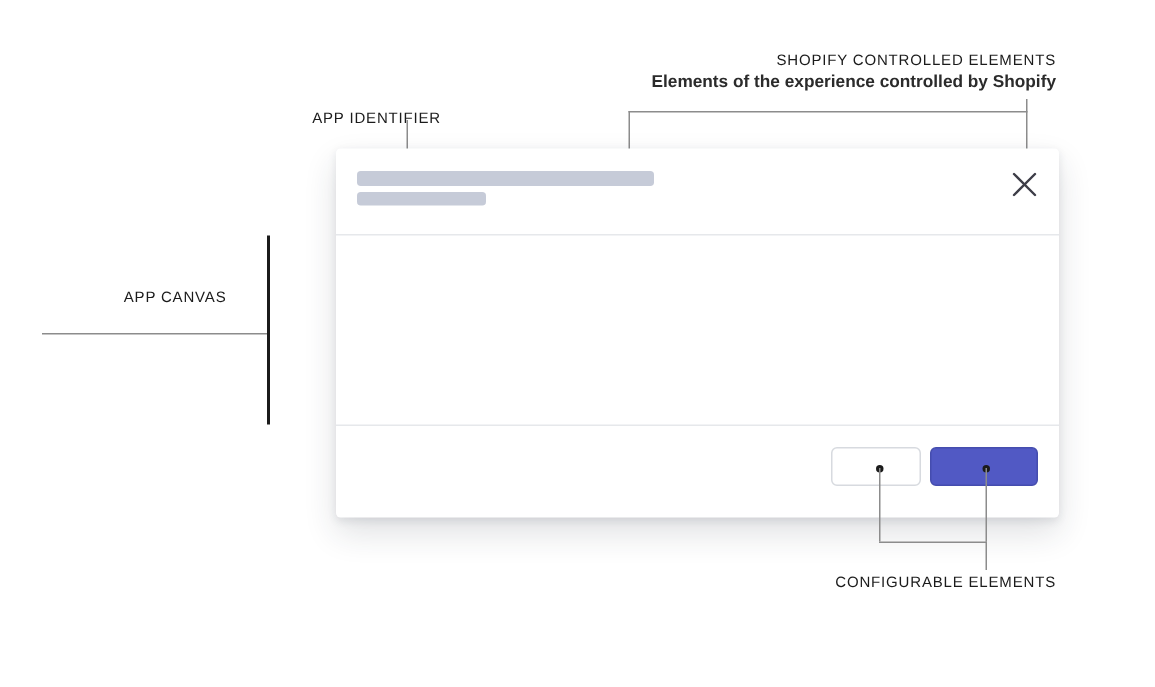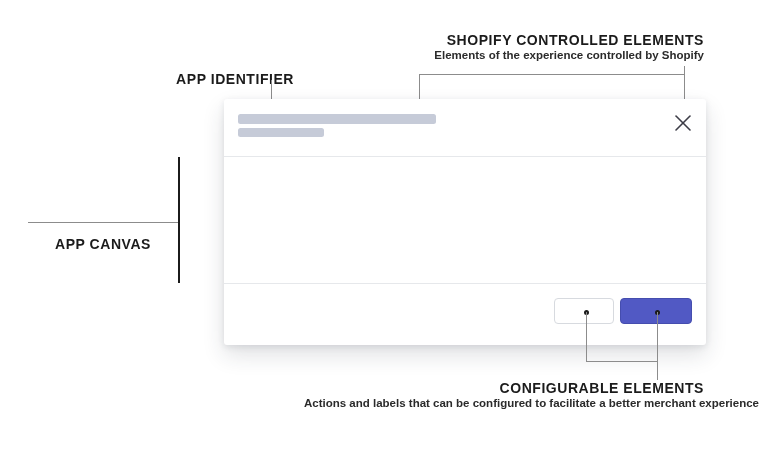--- a/index.html
+++ b/index.html
@@ -15,22 +15,22 @@
     position: relative;
     width: 770px;
     height: 458px;
     background: #ffffff;
     overflow: hidden;
   }
 
   
   .ann { position: absolute; }
   .ann-title {
-    font-size: 14px;
-    font-weight: bold;
+    font-size: 10px;
+    font-weight: normal;
     letter-spacing: 0.55px;
     color: #1b1b1b;
     text-transform: uppercase;
     line-height: 13px;
     white-space: nowrap;
   }
   .ann-desc {
     font-size: 11.5px;
     font-weight: bold;
     color: #2b2b2b;
@@ -133,21 +133,21 @@
   <div class="ann align-right" style="left:404px; top:34px; width:300px;">
     <div class="ann-title">SHOPIFY CONTROLLED ELEMENTS</div>
     <div class="ann-desc">Elements of the experience controlled by Shopify</div>
   </div>
   <div class="line-v" style="left:684px; top:66px; height:40px;"></div>
   <div class="line-h" style="left:419px; top:74px; width:266px;"></div>
   <div class="line-v" style="left:419px; top:74px; height:47px;"></div>
   <div class="dot" style="left:417px; top:119px;"></div>
   <div class="dot" style="left:682px; top:104px;"></div>
 
-  <div class="ann align-right" style="left:0px; top:192px; width:151px;margin-top:46px;">
+  <div class="ann align-right" style="left:0px; top:192px; width:151px;">
     <div class="ann-title">APP CANVAS</div>
   </div>
   <div class="line-h" style="left:28px; top:222px; width:151px;"></div>
   <div class="bracket-v" style="left:178px; top:157px; height:126px;"></div>
 
   <div id="modal">
 
     <div class="modal-header">
       <div class="bar" id="bar-primary"></div>
       <div class="bar" id="bar-secondary"></div>
@@ -170,16 +170,15 @@
 
   <div class="dot" style="left:584px; top:310px;"></div>
   <div class="dot" style="left:655px; top:310px;"></div>
   <div class="line-v" style="left:586px; top:312px; height:49px;"></div>
   <div class="line-v" style="left:657px; top:312px; height:49px;"></div>
   <div class="line-h" style="left:586px; top:361px; width:72px;"></div>
   <div class="line-v" style="left:657px; top:361px; height:19px;"></div>
 
   <div class="ann align-right" style="left:304px; top:382px; width:400px;text-align:right;">
     <div class="ann-title">CONFIGURABLE ELEMENTS</div>
-    <div class="ann-desc">Actions and labels that can be configured to facilitate a better merchant experience</div>
   </div>
 
 </div>
 
 </body></html>

